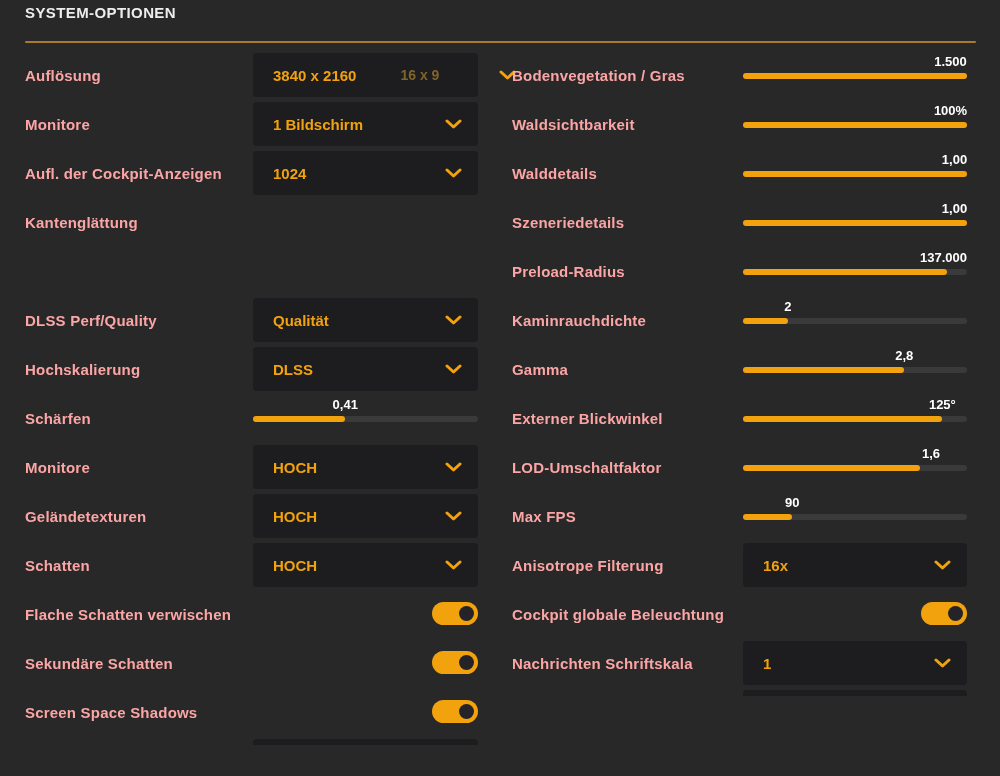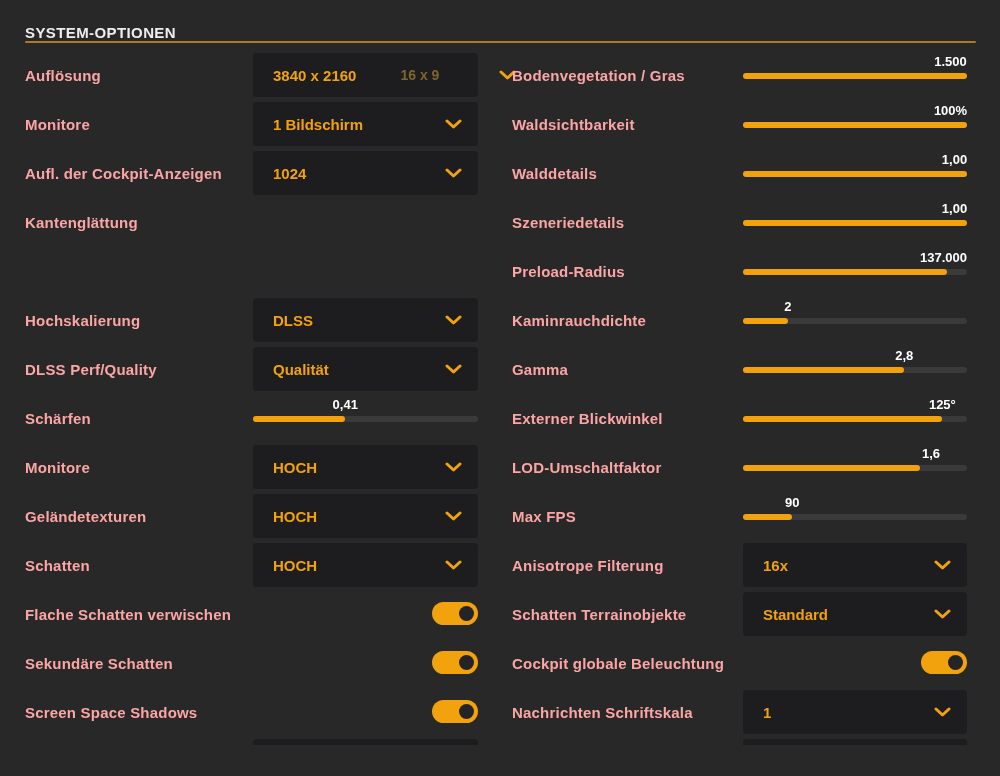--- a/index.html
+++ b/index.html
@@ -4,21 +4,21 @@
 <style>
   html,body{margin:0;padding:0;}
   body{
     width:1000px;height:776px;overflow:hidden;position:relative;
     background:#282829;
     font-family:"Liberation Sans","DejaVu Sans",sans-serif;
     -webkit-font-smoothing:antialiased;
   }
   
   .page-title{
-    position:absolute;left:25px;top:24px;
+    position:absolute;left:25px;top:4px;
     color:#ededed;font-size:15px;font-weight:700;letter-spacing:.4px;
   }
   .header-divider{
     position:absolute;left:25px;right:24px;top:41px;height:2px;
     background:#a87c28;border-radius:1px;
   }
   
   .col{position:absolute;left:0;right:0;top:53px;}
   .row{position:relative;height:49px;}
   .setting-label{
@@ -106,34 +106,34 @@
             <path d="M2 2l6.5 6L15 2" fill="none" stroke="currentColor" stroke-width="3" stroke-linecap="round" stroke-linejoin="round"></path>
           </svg>
         </span>
       </div>
     </div>
     <div class="row">
       <div class="setting-label">Kantenglättung</div>
     </div>
     <div class="row"></div>
     <div class="row">
+      <div class="setting-label">DLSS Perf/Quality</div>
+      <div class="ctrl dropdown">
+        <span class="dd-value">Qualität</span>
+        <span class="dd-chevron">
+          <svg width="17" height="10" viewBox="0 0 17 10" aria-hidden="true">
+            <path d="M2 2l6.5 6L15 2" fill="none" stroke="currentColor" stroke-width="3" stroke-linecap="round" stroke-linejoin="round"></path>
+          </svg>
+        </span>
+      </div>
+    </div>
+    <div class="row">
       <div class="setting-label">Hochskalierung</div>
       <div class="ctrl dropdown">
         <span class="dd-value">DLSS</span>
-        <span class="dd-chevron">
-          <svg width="17" height="10" viewBox="0 0 17 10" aria-hidden="true">
-            <path d="M2 2l6.5 6L15 2" fill="none" stroke="currentColor" stroke-width="3" stroke-linecap="round" stroke-linejoin="round"></path>
-          </svg>
-        </span>
-      </div>
-    </div>
-    <div class="row">
-      <div class="setting-label">DLSS Perf/Quality</div>
-      <div class="ctrl dropdown">
-        <span class="dd-value">Qualität</span>
         <span class="dd-chevron">
           <svg width="17" height="10" viewBox="0 0 17 10" aria-hidden="true">
             <path d="M2 2l6.5 6L15 2" fill="none" stroke="currentColor" stroke-width="3" stroke-linecap="round" stroke-linejoin="round"></path>
           </svg>
         </span>
       </div>
     </div>
     <div class="row">
       <div class="setting-label">Schärfen</div>
       <div class="ctrl slider">
@@ -300,31 +300,20 @@
       <div class="ctrl dropdown">
         <span class="dd-value">16x</span>
         <span class="dd-chevron">
           <svg width="17" height="10" viewBox="0 0 17 10" aria-hidden="true">
             <path d="M2 2l6.5 6L15 2" fill="none" stroke="currentColor" stroke-width="3" stroke-linecap="round" stroke-linejoin="round"></path>
           </svg>
         </span>
       </div>
     </div>
     <div class="row">
-      <div class="setting-label">Schatten Terrainobjekte</div>
-      <div class="ctrl dropdown">
-        <span class="dd-value">Standard</span>
-        <span class="dd-chevron">
-          <svg width="17" height="10" viewBox="0 0 17 10" aria-hidden="true">
-            <path d="M2 2l6.5 6L15 2" fill="none" stroke="currentColor" stroke-width="3" stroke-linecap="round" stroke-linejoin="round"></path>
-          </svg>
-        </span>
-      </div>
-    </div>
-    <div class="row">
       <div class="setting-label">Cockpit globale Beleuchtung</div>
       <div class="ctrl">
         <div class="toggle" aria-checked="true">
           <div class="toggle-knob"></div>
         </div>
       </div>
     </div>
     <div class="row">
       <div class="setting-label">Nachrichten Schriftskala</div>
       <div class="ctrl dropdown">

